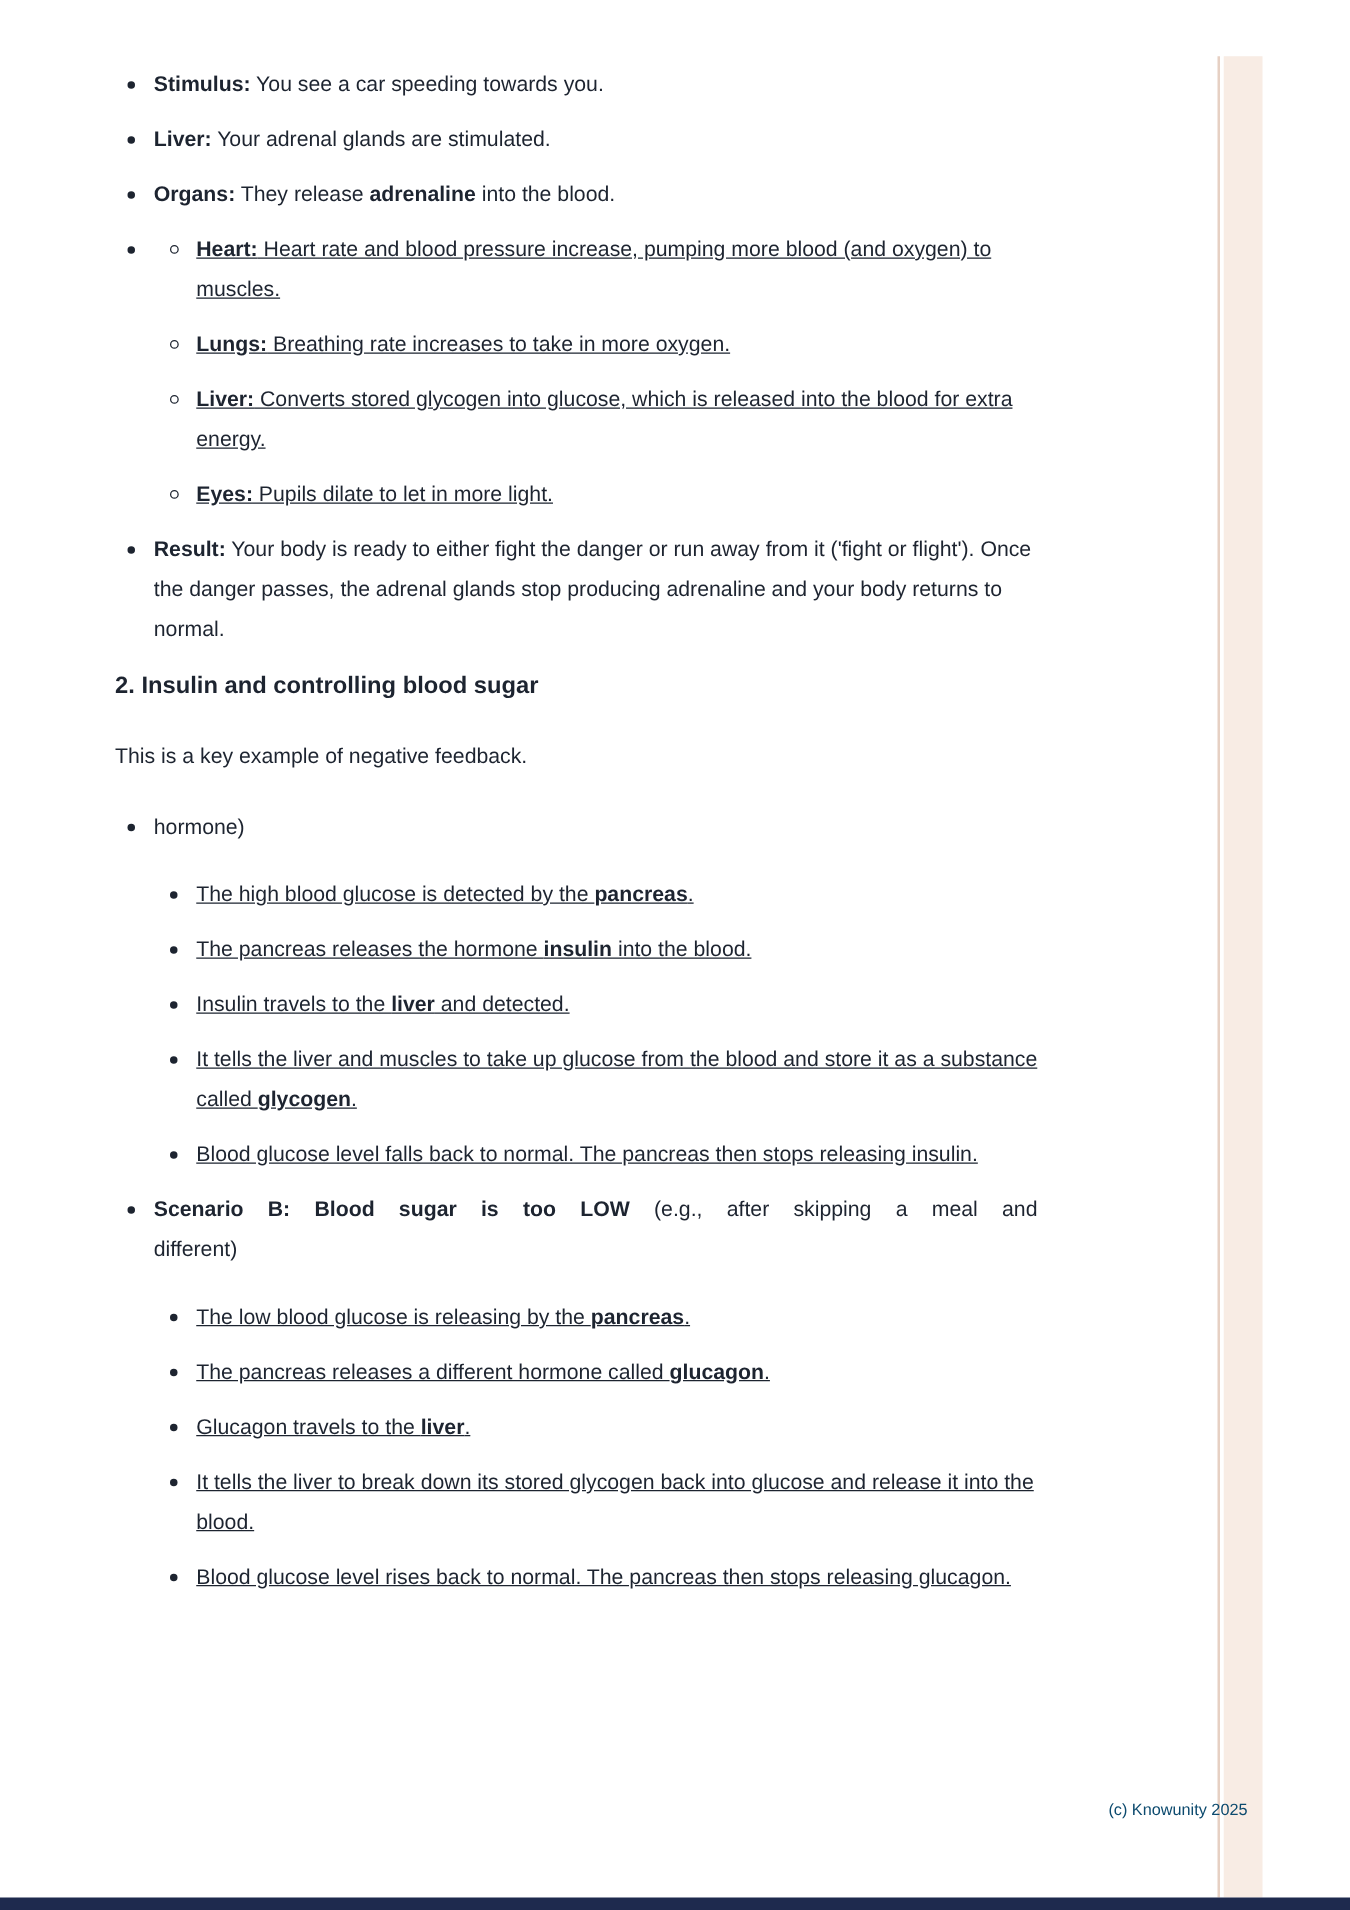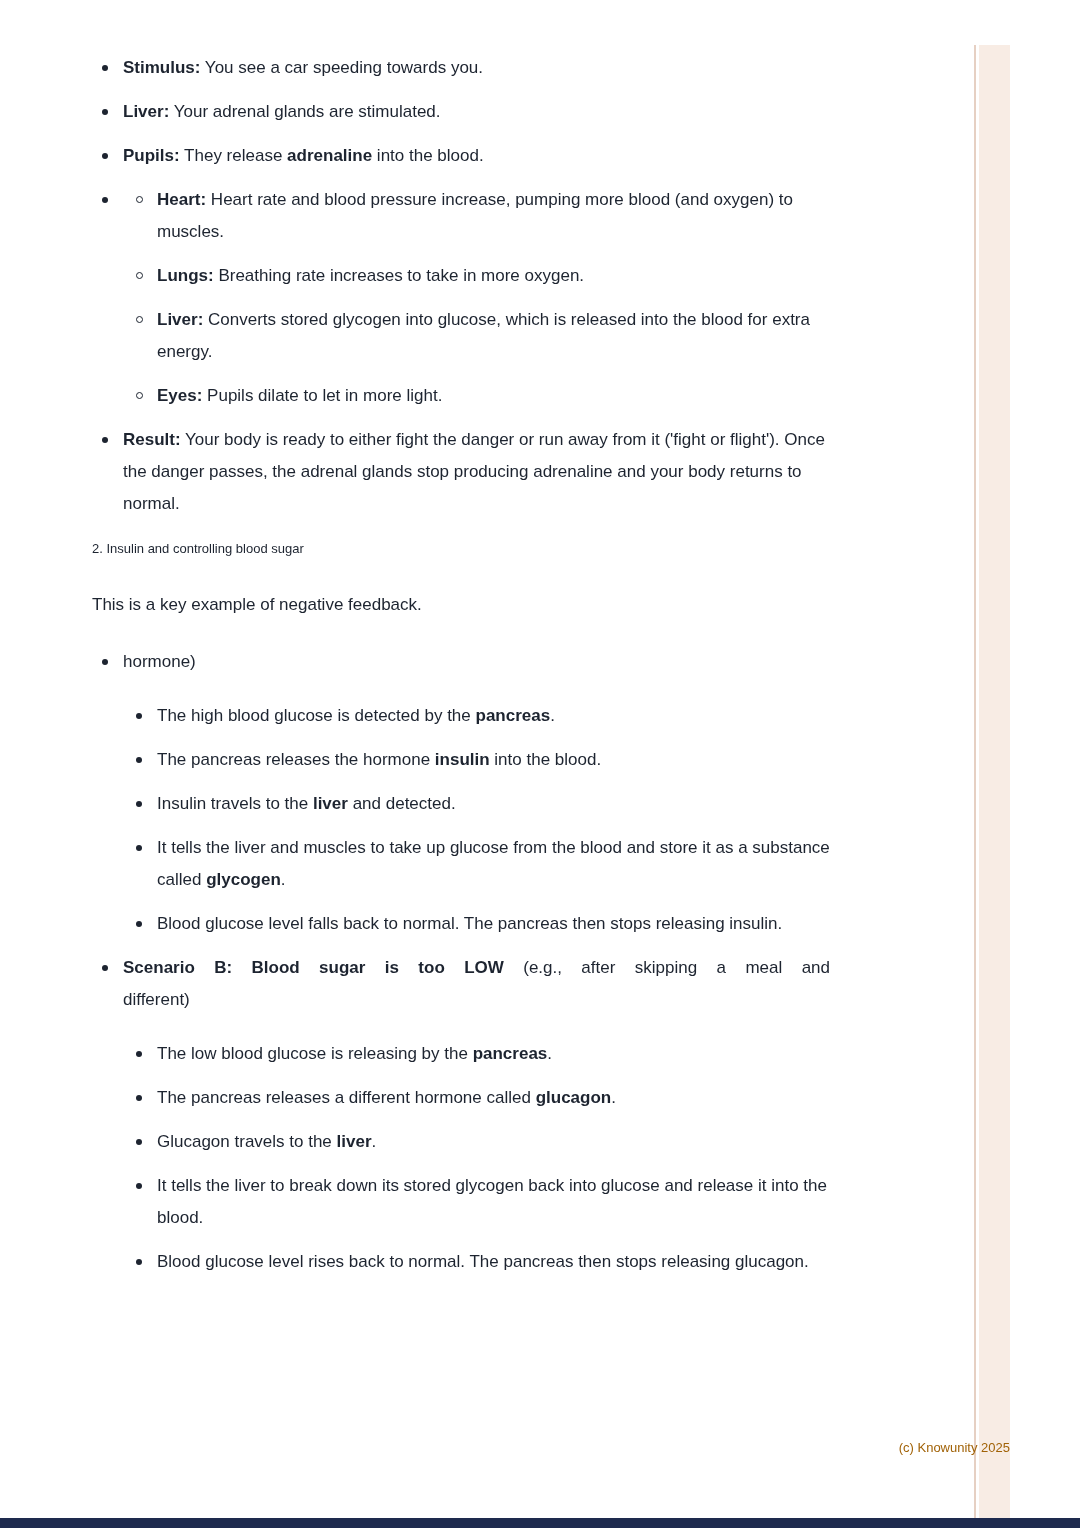--- a/index.html
+++ b/index.html
@@ -26,62 +26,62 @@
   .top-list > li::before {
     content: "";
     position: absolute;
     left: 10px; top: 13px;
     width: 6px; height: 6px;
     border-radius: 50%;
     background: currentColor;
   }
   .sub { margin-top: 22px; }
   .sub.circle { margin-top: 2px; }
-  .sub > li { position: relative; padding-left: 34px; margin: 0 0 12px 0; }
+  .sub > li { position: relative; padding-left: 34px; margin: 0 0 12px 0; text-decoration: underline; }
   .sub.circle > li::before {
     content: "";
     position: absolute;
     left: 13px; top: 12px;
     width: 5px; height: 5px;
     border: 1.5px solid currentColor;
     border-radius: 50%;
     background: transparent;
   }
   .sub.disc > li::before {
     content: "";
     position: absolute;
     left: 13px; top: 13px;
     width: 6px; height: 6px;
     border-radius: 50%;
     background: currentColor;
   }
   .bold { font-weight: 700; }
   .stretch { text-align: justify; text-align-last: justify; }
-  .heading { font-size: 13px; line-height: 26px; font-weight: 400; margin: 16px 0 27px; }
+  .heading { font-size: 19px; line-height: 26px; font-weight: 700; margin: 16px 0 27px; }
   .para { margin: 0 0 25px; }
   .side-line { position: absolute; left: 974px; top: 45px; bottom: 10px; width: 2px; background: #e6d0c3; }
   .side-band { position: absolute; left: 979px; top: 45px; bottom: 10px; width: 31px; background: #f8ece4; }
-  .copyright { position: absolute; top: 1440px; right: 70px; font-size: 13px; line-height: 16px; color: #a16207; z-index: 2; text-align: right; }
+  .copyright { position: absolute; top: 1440px; right: 82px; font-size: 13px; line-height: 16px; color: #0c4a6e; z-index: 2; text-align: right; }
   .footer-bar { position: absolute; left: 0; right: 0; bottom: 0; height: 10px; background: #1e2a4e; }
 </style>
 </head>
 <body>
 
 <div class="page">
 
   <div class="content">
     <ul class="top-list">
         <li>
           <div class="li-text"><span class="bold">Stimulus:</span><span> You see a car speeding towards you.</span></div>
         </li>
         <li>
           <div class="li-text"><span class="bold">Liver:</span><span> Your adrenal glands are stimulated.</span></div>
         </li>
         <li>
-          <div class="li-text"><span class="bold">Pupils:</span><span> They release </span><span class="bold">adrenaline</span><span> into the blood.</span></div>
+          <div class="li-text"><span class="bold">Organs:</span><span> They release </span><span class="bold">adrenaline</span><span> into the blood.</span></div>
         </li>
         <li>
           <ul class="sub circle">
             <li>
               <div class="li-text"><span class="bold">Heart:</span><span> Heart rate and blood pressure increase, pumping more blood (and oxygen) to muscles.</span></div>
             </li>
             <li>
               <div class="li-text"><span class="bold">Lungs:</span><span> Breathing rate increases to take in more oxygen.</span></div>
             </li>
             <li>

